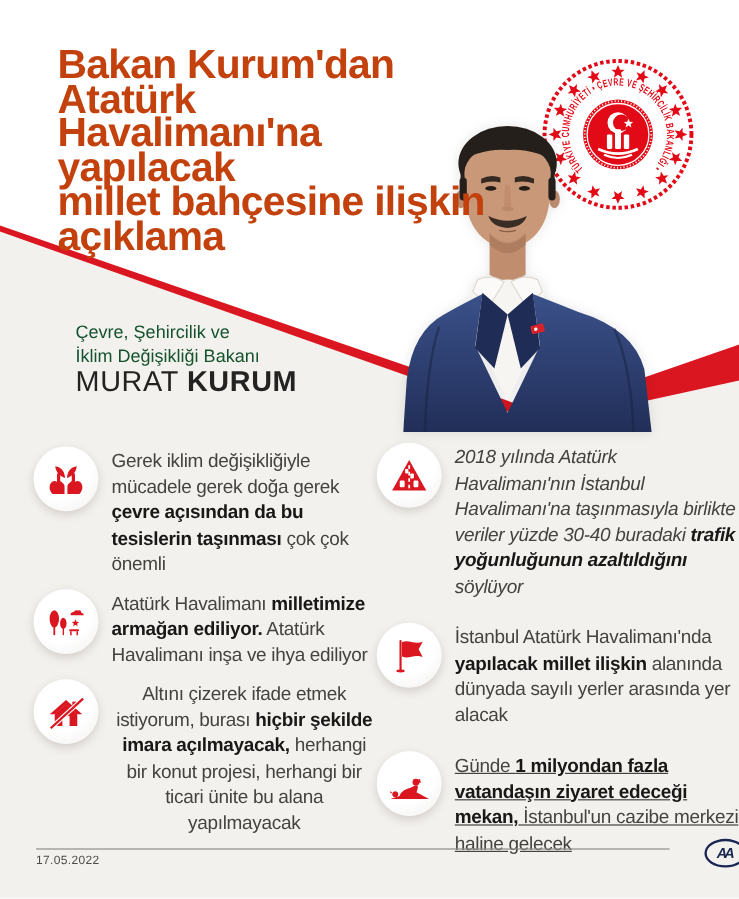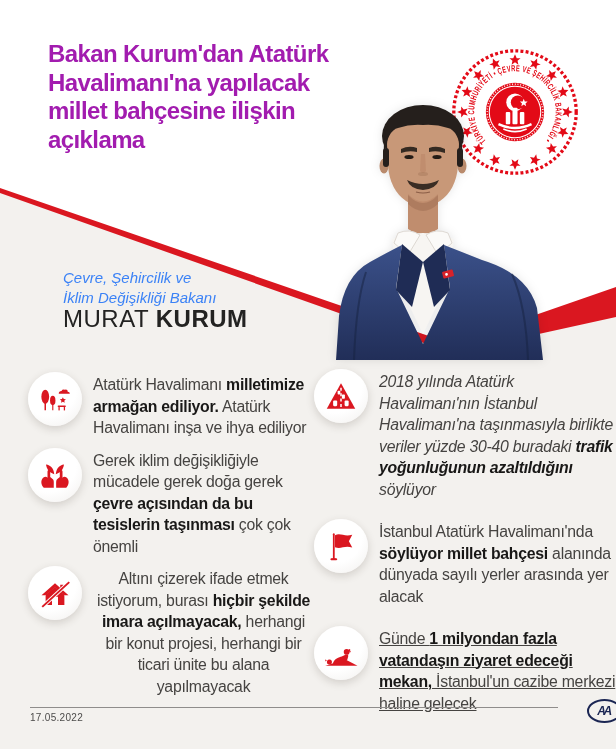--- a/index.html
+++ b/index.html
@@ -9,26 +9,26 @@
     background:#ffffff;
     position:relative;
     overflow:hidden;
   }
   .poster{position:absolute;inset:0;width:616px;height:749px;background:#fff;overflow:hidden;}
   .bg-art{position:absolute;inset:0;z-index:0;}
   .seal{position:absolute;left:447px;top:44px;width:136px;height:136px;z-index:2;}
   .man{position:absolute;left:336px;top:92px;width:244px;height:268px;z-index:3;filter:drop-shadow(0 0 5px rgba(0,0,0,.10));}
   .page-title{
     position:absolute;left:48px;top:40px;width:370px;z-index:4;
-    font-size:24px;line-height:28.5px;font-weight:800;color:#a21caf;
+    font-size:34px;line-height:28.5px;font-weight:800;color:#c2410c;
     letter-spacing:-0.6px;white-space:pre-line;
   }
   .minister-role{
     position:absolute;left:63px;top:268px;z-index:4;
-    font-size:15px;line-height:20px;color:#3b82f6;white-space:pre-line;font-style:italic;
+    font-size:15px;line-height:20px;color:#14532d;white-space:pre-line;
   }
   .minister-name{
     position:absolute;left:63px;top:305px;z-index:4;
     font-size:24px;color:#232322;letter-spacing:.5px;font-weight:400;
   }
   .minister-name b{font-weight:700;}
   .bullets-col{position:absolute;z-index:4;display:flex;flex-direction:column;}
   .col-left{left:28px;top:372px;width:286px;}
   .col-right{left:314px;top:369px;width:302px;}
   .bullet{display:flex;align-items:flex-start;margin-bottom:9px;}
@@ -155,46 +155,46 @@
 İklim Değişikliği Bakanı</div>
   <div class="minister-name">
     <span>MURAT</span>
     <b>KURUM</b>
   </div>
 
   <div class="bullets-col col-left">
       <div class="bullet">
         <div class="bullet-icon-circle">
           <svg viewBox="0 0 48 48" fill="currentColor">
+            <path d="M23 23 C22 14 18 11 12 10 C13 17 17 21 23 23 Z"></path>
+            <path d="M25 23 C26 14 30 11 36 10 C35 17 31 21 25 23 Z"></path>
+            <path d="M9 41 C5 37 4.6 30.5 8.6 27.4 C10.6 25.9 12.8 26.3 14 27.5 L14 19.5 C14 16.8 17.6 16.8 17.6 19.5 L17.6 26.5 L21.2 29.6 C22.8 31 22.4 33.5 22.4 41 Z"></path>
+            <path d="M39 41 C43 37 43.4 30.5 39.4 27.4 C37.4 25.9 35.2 26.3 34 27.5 L34 19.5 C34 16.8 30.4 16.8 30.4 19.5 L30.4 26.5 L26.8 29.6 C25.2 31 25.6 33.5 25.6 41 Z"></path>
+          </svg>
+        </div>
+        <p class="bullet-text" style="margin: 2px 0px 0px 11px;"><span>Gerek iklim değişikliğiyle mücadele gerek doğa gerek </span><b>çevre açısından da bu tesislerin taşınması</b><span> çok çok önemli</span></p>
+      </div>
+      <div class="bullet">
+        <div class="bullet-icon-circle">
+          <svg viewBox="0 0 48 48" fill="currentColor">
             <ellipse cx="11" cy="21" rx="5.2" ry="9.5"></ellipse>
             <rect x="10" y="29" width="2" height="10"></rect>
             <ellipse cx="21" cy="26" rx="3.6" ry="6.2"></ellipse>
             <rect x="20.3" y="31" width="1.5" height="8"></rect>
             <path d="M29 17 q0-3.6 3.6-3.6 q1.2-2.6 4.6-1.8 q3.8-.8 3.8 2.6 q2.8.2 2.8 2.8 z"></path>
             <path d="M34.5 21.5 L35.7 24.1 L38.5 24.4 L36.4 26.3 L37 29.1 L34.5 27.6 L32 29.1 L32.6 26.3 L30.5 24.4 L33.3 24.1 Z"></path>
             <rect x="27.5" y="32.5" width="11" height="2.2" rx="1"></rect>
             <rect x="28.6" y="34.7" width="1.7" height="4.5"></rect>
             <rect x="35.7" y="34.7" width="1.7" height="4.5"></rect>
           </svg>
         </div>
         <p class="bullet-text" style="margin: 2px 0px 0px 11px;"><span>Atatürk Havalimanı </span><b>milletimize armağan ediliyor.</b><span> Atatürk Havalimanı inşa ve ihya ediliyor</span></p>
       </div>
       <div class="bullet">
         <div class="bullet-icon-circle">
-          <svg viewBox="0 0 48 48" fill="currentColor">
-            <path d="M23 23 C22 14 18 11 12 10 C13 17 17 21 23 23 Z"></path>
-            <path d="M25 23 C26 14 30 11 36 10 C35 17 31 21 25 23 Z"></path>
-            <path d="M9 41 C5 37 4.6 30.5 8.6 27.4 C10.6 25.9 12.8 26.3 14 27.5 L14 19.5 C14 16.8 17.6 16.8 17.6 19.5 L17.6 26.5 L21.2 29.6 C22.8 31 22.4 33.5 22.4 41 Z"></path>
-            <path d="M39 41 C43 37 43.4 30.5 39.4 27.4 C37.4 25.9 35.2 26.3 34 27.5 L34 19.5 C34 16.8 30.4 16.8 30.4 19.5 L30.4 26.5 L26.8 29.6 C25.2 31 25.6 33.5 25.6 41 Z"></path>
-          </svg>
-        </div>
-        <p class="bullet-text" style="margin: 2px 0px 0px 11px;"><span>Gerek iklim değişikliğiyle mücadele gerek doğa gerek </span><b>çevre açısından da bu tesislerin taşınması</b><span> çok çok önemli</span></p>
-      </div>
-      <div class="bullet">
-        <div class="bullet-icon-circle">
           <svg viewBox="0 0 48 48">
             <g fill="currentColor">
               <path d="M6 27 L24 11 L42 27 L37 27 L24 16.5 L11 27 Z"></path>
               <rect x="31" y="13" width="4.2" height="7"></rect>
               <path d="M11.5 26 L24 16 L36.5 26 L36.5 40 L11.5 40 Z"></path>
             </g>
             <rect x="20" y="29" width="8" height="11" fill="#ffffff"></rect>
             <line x1="7" y1="42.5" x2="43" y2="9.5" stroke="#ffffff" stroke-width="5"></line>
             <line x1="7" y1="42.5" x2="43" y2="9.5" stroke="currentColor" stroke-width="2.6"></line>
           </svg>
@@ -219,21 +219,21 @@
         <p class="bullet-text" style="margin: 2px 0px 0px 11px; font-style: italic;"><span>2018 yılında Atatürk Havalimanı'nın İstanbul Havalimanı'na taşınmasıyla birlikte veriler yüzde 30-40 buradaki </span><b>trafik yoğunluğunun azaltıldığını</b><span> söylüyor</span></p>
       </div>
       <div class="bullet">
         <div class="bullet-icon-circle">
           <svg viewBox="0 0 48 48" fill="currentColor">
             <rect x="13.2" y="7" width="2.4" height="34" rx="1.2"></rect>
             <ellipse cx="14.4" cy="41.5" rx="4.6" ry="1.6"></ellipse>
             <path d="M16 9.5 C24 6 28.5 12.5 39 9 L34.5 17.5 L39 26 C28.5 22.5 24 29 16 25.5 Z"></path>
           </svg>
         </div>
-        <p class="bullet-text" style="margin: 2px 0px 0px 11px;"><span>İstanbul Atatürk Havalimanı'nda </span><b>söylüyor millet bahçesi</b><span> alanında dünyada sayılı yerler arasında yer alacak</span></p>
+        <p class="bullet-text" style="margin: 2px 0px 0px 11px;"><span>İstanbul Atatürk Havalimanı'nda </span><b>yapılacak millet ilişkin</b><span> alanında dünyada sayılı yerler arasında yer alacak</span></p>
       </div>
       <div class="bullet">
         <div class="bullet-icon-circle">
           <svg viewBox="0 0 48 48" fill="currentColor">
             <path d="M3 41 L30 32.5 L46 41 Z"></path>
             <circle cx="31.5" cy="22.5" r="3.8"></circle>
             <path d="M34 19.5 q3-2 2.2 1.5 q2 1.5-.5 2.5 Z"></path>
             <path d="M13 38.5 C15 31.5 21.5 29.8 25 28.8 L29.2 26.8 Q34.5 24.8 33.6 28.8 L32.4 33 Q27.5 37 19.5 38.2 Z"></path>
             <path d="M8.5 32.5 a3.4 3.4 0 1 0 .1 0 Z"></path>
             <path d="M5.2 33.5 l-2.4-1 l.6 2.8 Z"></path>

